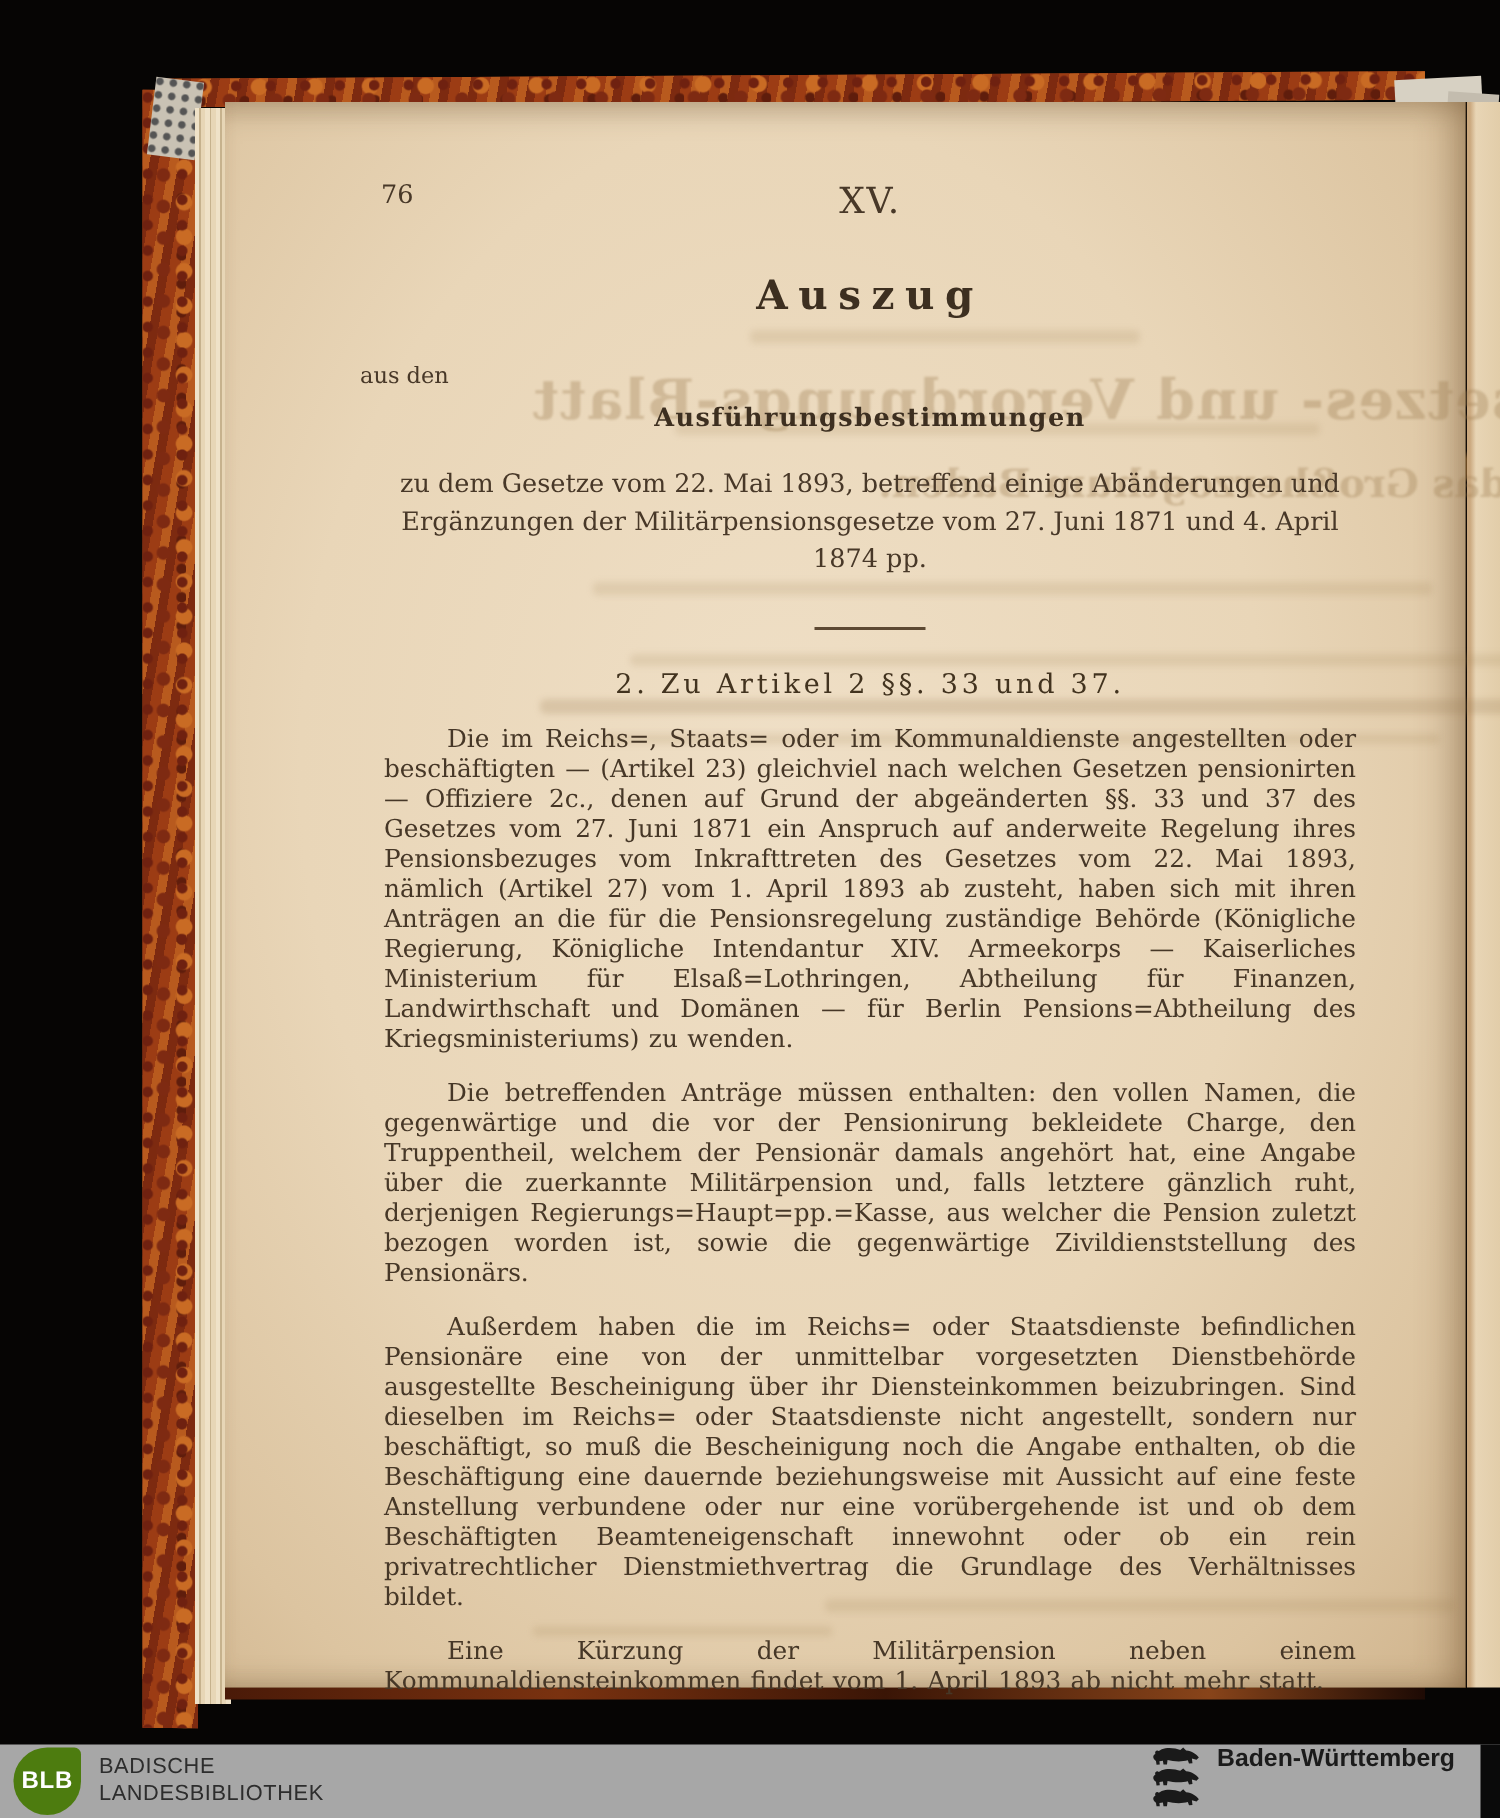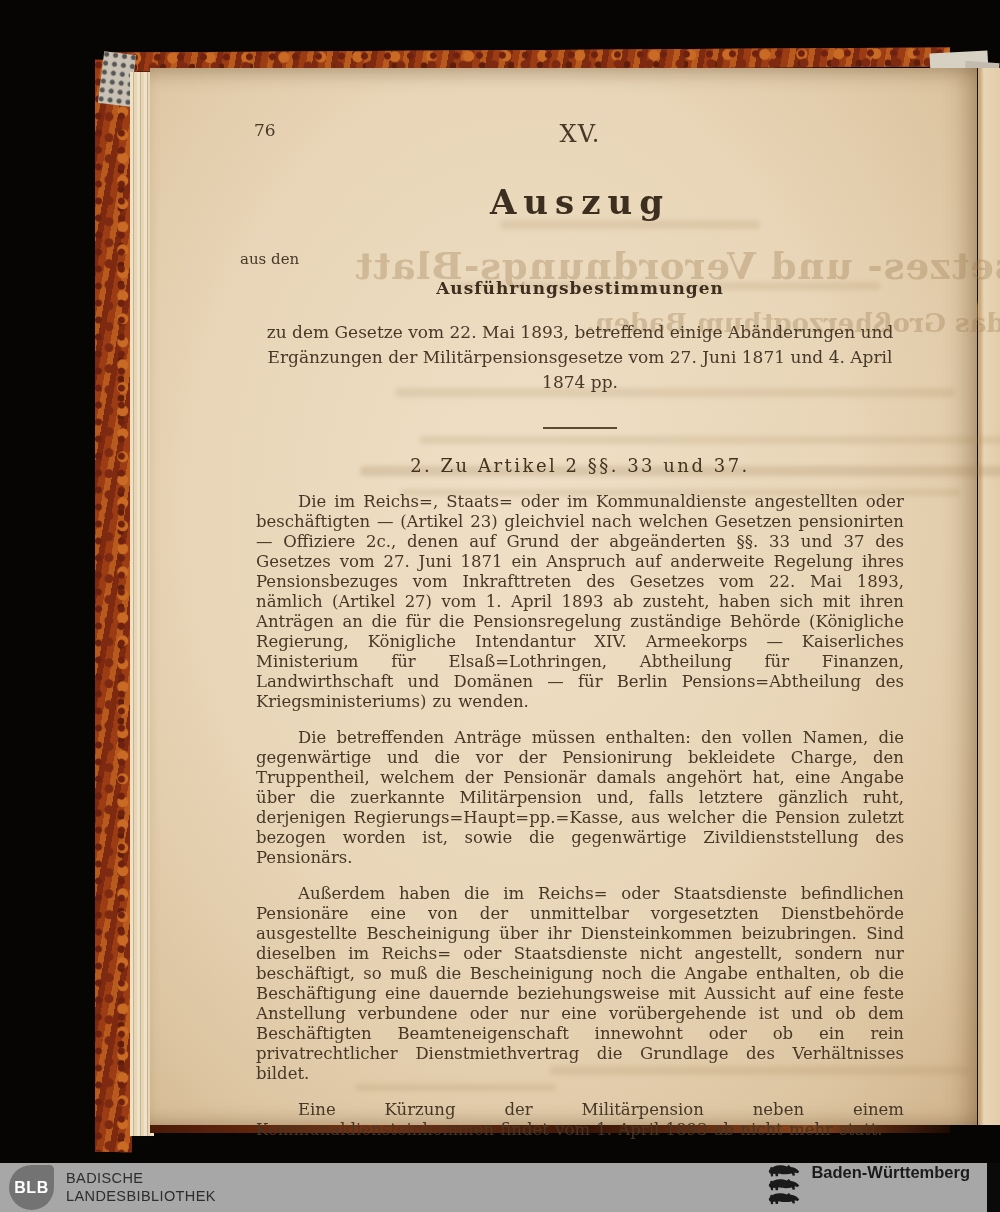--- a/index.html
+++ b/index.html
@@ -52,35 +52,35 @@
   .sm5{top:330px;left:60px;width:680px;height:10px;background:rgba(150,120,76,.22);}
   .sm6{top:353px;left:100px;width:560px;height:7px;}
   .sm7{top:930px;left:250px;width:420px;height:9px;}
   .sm8{top:948px;left:55px;width:200px;height:7px;}
 
   
   .col{position:absolute;left:90px;top:52px;width:680px;color:#483828;}
   .page-head{position:relative;height:22px;font-size:17px;}
   .pageno{position:absolute;left:14px;top:0;}
   .numeral{position:absolute;left:0;right:0;text-align:center;font-size:24px;letter-spacing:1px;}
-  .title-main{margin:40px 0 0;text-align:center;font-size:34px;font-weight:bold;letter-spacing:7px;color:#3d2f20;}
+  .title-main{margin:40px 0 0;text-align:center;font-size:27px;font-weight:bold;letter-spacing:7px;color:#3d2f20;}
   .sub-small{margin:28px 0 0;text-align:left;font-size:15px;}
   .title-sub{margin:10px 0 0;text-align:center;font-size:17px;font-weight:bold;letter-spacing:1px;color:#3d2f20;}
   .intro{margin:22px auto 0;width:664px;text-align:center;font-size:17px;line-height:25px;}
   .rule{margin:32px auto 0;width:74px;border:0;border-top:2px solid #5d4933;}
   .section-h{margin:26px 0 0;text-align:center;font-size:18px;font-weight:normal;letter-spacing:2.5px;color:#42331f;}
   .bodytext{margin-top:15px;}
   .body-p{margin:16px;text-indent:42px;text-align:justify;font-size:16.5px;line-height:20px;
     word-spacing:1px;color:#463727;}
 
   
   .footer{position:absolute;left:0;top:1163px;width:1000px;height:49px;background:#a7a7a7;
     font-family:"Liberation Sans",sans-serif;}
   .footer-black{position:absolute;right:0;top:0;width:13px;height:49px;background:#0a0a0a;}
-  .blb-logo{position:absolute;left:9px;top:2px;width:45px;height:45px;background:#737373;
+  .blb-logo{position:absolute;left:9px;top:2px;width:45px;height:45px;background:#4d7c0f;
     border-radius:50% 10% 50% 50%;display:flex;align-items:center;justify-content:center;
     color:#fff;font-weight:bold;font-size:16px;letter-spacing:.5px;}
   .lib-name{position:absolute;left:66px;top:7px;font-weight:normal;font-size:14.5px;line-height:17.5px;
     letter-spacing:.4px;color:#2d2d2d;}
   .footer-right{position:absolute;right:30px;top:0;height:49px;display:flex;align-items:flex-start;gap:11px;}
   .arms{width:34px;height:42px;}
   .region{font-size:16.5px;font-weight:600;color:#1b1b1b;}
 </style>
 </head>
 <body>

